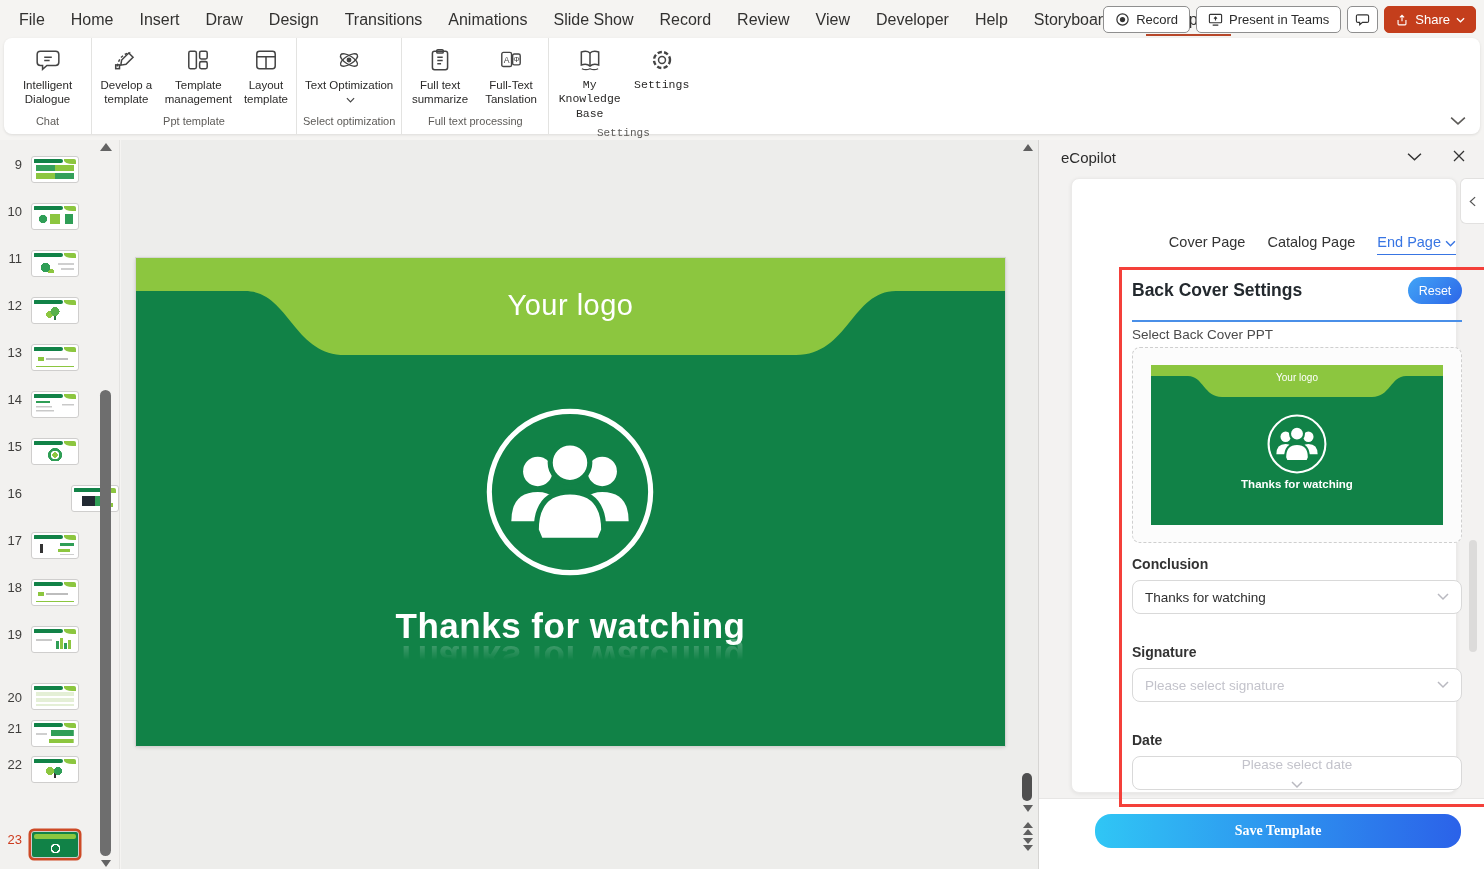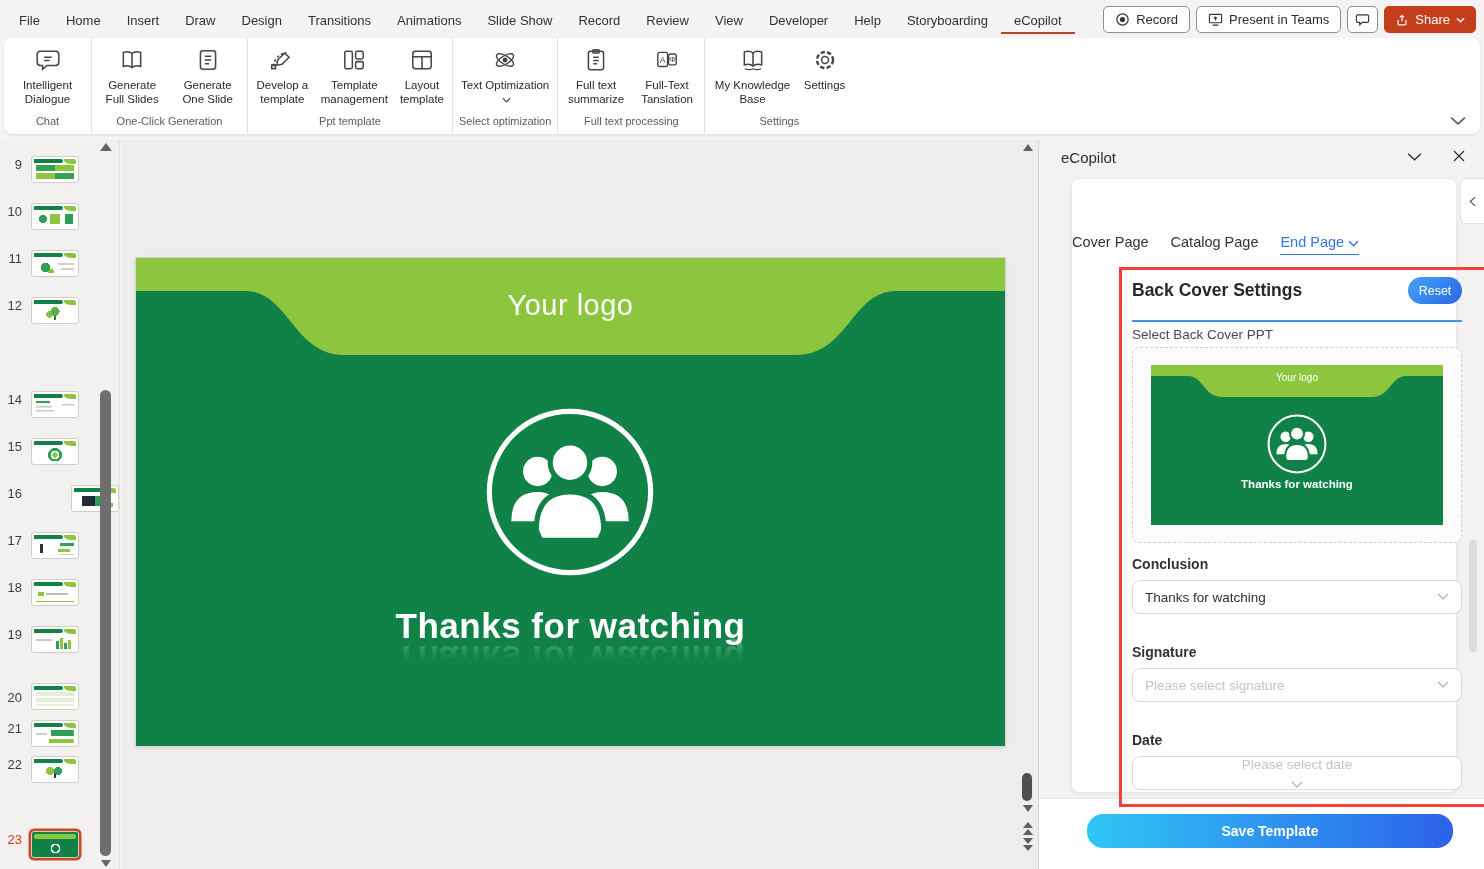--- a/index.html
+++ b/index.html
@@ -3,35 +3,35 @@
 <meta charset="utf-8">
 <style>
   * { margin:0; padding:0; box-sizing:border-box; }
   html,body { width:1484px; height:869px; overflow:hidden; background:#f5f4f2;
     font-family:"Liberation Sans", sans-serif; }
 
   
   .menubar { position:absolute; left:0; top:0; width:1484px; height:38px; background:#f5f4f2;
     display:flex; align-items:center; }
   .menu-items { display:flex; align-items:center; padding-left:6px; }
-  .menu-item { font-size:13px; color:#323130; padding:9px 13px 7px; cursor:default; white-space:nowrap; }
+  .menu-item { font-size:16px; color:#323130; padding:9px 13px 7px; cursor:default; white-space:nowrap; }
   .menu-item.active { border-bottom:2.5px solid #b7472a; padding-bottom:4.5px; font-weight:400; }
   .menu-right { position:absolute; right:8px; top:6px; display:flex; align-items:center; gap:6px; }
   .tb-btn { height:27px; display:flex; align-items:center; gap:6px; padding:0 11px; background:#fff;
     border:1px solid #8f8f8f; border-radius:5px; font-size:13px; color:#2b2b2b; }
   .tb-btn svg { width:15px; height:15px; }
   .share-btn { height:27px; display:flex; align-items:center; gap:6px; padding:0 10px;
     background:#c43e1c; border:1px solid #c43e1c; border-radius:5px; font-size:13px; color:#fff; }
   .share-btn svg { width:14px; height:14px; }
 
   
   .ribbon { position:absolute; left:4px; top:38px; width:1476px; height:96px; background:#fff;
     border-radius:8px; box-shadow:0 1px 3px rgba(0,0,0,.10); display:flex; }
   .rgroup { display:flex; flex-direction:column; border-right:1px solid #e3e3e1; padding:5px 2px 2px; }
-  .rgroup:last-of-type { border-right:none; }
+  .rgroup:last-of-type { border-right:none;font-family:Liberation Mono, monospace; }
   .rbuttons { flex:1; display:flex; justify-content:center; align-items:flex-start; gap:0; }
   .rbtn { display:flex; flex-direction:column; align-items:center; gap:5px; padding:4px 6px;
     border-radius:4px; cursor:default; }
   .rbtn svg.ric { width:26px; height:26px; flex:none; }
   .rbtn .lbl { font-size:11.5px; color:#2b2a29; text-align:center; line-height:1.25; white-space:pre-line; }
   .rbtn .lbl .chev { display:inline-block; width:9px; height:6px; margin-left:2px; }
   .rgroup-label { text-align:center; font-size:11px; color:#5d5b58; padding:2px 4px 5px; white-space:nowrap; }
   .ribbon-collapse { position:absolute; right:14px; bottom:8px; width:16px; height:10px; color:#5d5b58; }
 
   
@@ -105,21 +105,21 @@
   .cp-header { position:absolute; left:0; top:0; width:100%; height:36px; }
   .cp-title { position:absolute; left:22px; top:9px; font-size:15px; color:#2b2b2b; }
   .cp-min { position:absolute; right:62px; top:12px; width:15px; height:10px; color:#333; }
   .cp-close { position:absolute; right:18px; top:9px; width:14px; height:14px; color:#333; }
   .cp-card { position:absolute; left:32px; top:38px; width:386px; height:615px; background:#fff;
     border:1px solid #ebeae9; border-radius:8px; box-shadow:0 1px 4px rgba(0,0,0,.07); }
   .cp-collapse { position:absolute; right:0; top:38px; width:24px; height:46px; background:#fff;
     border:1px solid #e2e1e0; border-right:none; border-radius:6px 0 0 6px;
     display:flex; align-items:center; justify-content:center; color:#555; font-size:12px; }
   .cp-vscroll { position:absolute; right:7px; top:400px; width:8px; height:112px; background:#dcdbda; border-radius:4px; }
-  .cp-tabs { position:absolute; left:0; top:55px; width:100%; display:flex; justify-content:flex-start; gap:22px; }
+  .cp-tabs { position:absolute; left:0; top:55px; width:100%; display:flex; justify-content:flex-end; gap:22px; }
   .cp-tab { font-size:14.5px; color:#333; padding-bottom:4px; cursor:default; white-space:nowrap; }
   .cp-tab.active { color:#3875e3; border-bottom:1.5px solid #3875e3; }
   .cp-tab.active .tchev { display:inline-block; width:11px; height:7px; margin-left:4px; color:#3875e3; }
   .red-box { position:absolute; left:47px; top:88px; width:368px; height:540px;
     border:3px solid #f4403a; pointer-events:none; z-index:5; }
   .cp-content { position:absolute; left:60px; top:38px; width:330px; }
   .sec-row { position:absolute; left:0; top:60px; width:100%; display:flex; align-items:center; justify-content:space-between; }
   .sec-title { font-size:17.5px; font-weight:700; color:#23292e; }
   .reset-btn { width:54px; height:27px; border:none; border-radius:14px; color:#fff; font-size:12.5px;
     background:linear-gradient(135deg,#41a4f6,#2d66e8); font-family:inherit; }
@@ -135,23 +135,23 @@
   .mini-title { position:absolute; left:0; top:113px; width:100%; text-align:center;
     font-size:11.5px; font-weight:700; color:#fff; }
   .field-label { position:absolute; left:0; font-size:14px; font-weight:700; color:#333; }
   .dropdown { position:absolute; left:0; width:100%; height:34px; border:1px solid #d9d9d9; border-radius:8px;
     background:#fff; display:flex; align-items:center; padding:0 12px; justify-content:space-between; }
   .dd-value { font-size:13.5px; color:#2f2f2f; }
   .dd-value.placeholder { color:#c3c3cb; }
   .dd-chev { width:12px; height:8px; color:#b9b9c0; flex:none; }
   .cp-bottombar { position:absolute; left:0; top:658px; width:100%; height:71px; background:#fff;
     border-top:1px solid #e7e6e5; }
-  .save-btn { position:absolute; left:48px; top:15px; width:366px; height:34px; border:none; border-radius:16px;
+  .save-btn { position:absolute; left:56px; top:15px; width:366px; height:34px; border:none; border-radius:16px;
     background:linear-gradient(90deg,#30c6f5,#2b62e9); color:#fff; font-size:14px; font-weight:700;
-    font-family:Liberation Sans, sans-serif; }
+    font-family:Liberation Serif, serif; }
 </style>
 </head>
 <body>
 
 <div class="menubar">
   <div class="menu-items">
     <span class="menu-item">File</span>
     <span class="menu-item">Home</span>
     <span class="menu-item">Insert</span>
     <span class="menu-item">Draw</span>
@@ -207,39 +207,20 @@
         <svg class="ric" viewBox="0 0 24 24">
             <path d="M5 4h14a3 3 0 0 1 3 3v7a3 3 0 0 1-3 3h-8l-4 3.5V17H5a3 3 0 0 1-3-3V7a3 3 0 0 1 3-3z" fill="none" stroke="#444" stroke-width="1.4"></path>
             <path d="M8.5 9.5h7M8.5 12.5h5" stroke="#444" stroke-width="1.4" fill="none"></path>
           </svg>
         <span class="lbl">Intelligent Dialogue</span>
       </div>
     </div>
     <div class="rgroup-label">Chat</div>
   </div>
 
-  <div class="rgroup" style="flex-basis:156px;">
-    <div class="rbuttons">
-      <div class="rbtn">
-        <svg class="ric" viewBox="0 0 24 24" fill="none" stroke="#444" stroke-width="1.4">
-            <path d="M12 6c-2-1.8-4.8-2-8-1v13c3.2-1 6-.8 8 1 2-1.8 4.8-2 8-1V5c-3.2-1-6-.8-8 1z"></path>
-            <path d="M12 6v13"></path>
-          </svg>
-        <span class="lbl">Generate Full Slides</span>
-      </div>
-      <div class="rbtn">
-        <svg class="ric" viewBox="0 0 24 24" fill="none" stroke="#444" stroke-width="1.4">
-            <rect x="5" y="3.5" width="14" height="17" rx="2.5"></rect>
-            <path d="M9 8.5h6M9 12h6M9 15.5h4"></path>
-          </svg>
-        <span class="lbl">Generate One Slide</span>
-      </div>
-    </div>
-    <div class="rgroup-label">One-Click Generation</div>
-  </div>
 
   <div class="rgroup" style="flex-basis:205px;">
     <div class="rbuttons">
       <div class="rbtn">
         <svg class="ric" viewBox="0 0 24 24" fill="none" stroke="#444" stroke-width="1.4">
             <path d="M4 18C5 11 9 6.5 16 5" stroke-dasharray="2.5 2"></path>
             <rect x="2.5" y="16.5" width="3.5" height="3.5"></rect>
             <path d="M14.5 5.5l4 4-6.5 6.5-4.8.8.8-4.8z"></path>
           </svg>
         <span class="lbl">Develop a template</span>
@@ -348,20 +329,26 @@
       </div>
     <div class="srow" style="top:110px;">
         <span class="snum">11</span>
         <div class="thumb t-cluster">
           <span class="dec"></span>
         </div>
       </div>
     <div class="srow" style="top:157px;">
         <span class="snum">12</span>
         <div class="thumb t-tree">
+          <span class="dec"></span>
+        </div>
+      </div>
+    <div class="srow" style="top:204px;">
+        <span class="snum">13</span>
+        <div class="thumb t-textline">
           <span class="dec"></span>
         </div>
       </div>
     <div class="srow" style="top:251px;">
         <span class="snum">14</span>
         <div class="thumb t-lines">
           <span class="dec"></span>
         </div>
       </div>
     <div class="srow" style="top:298px;">

